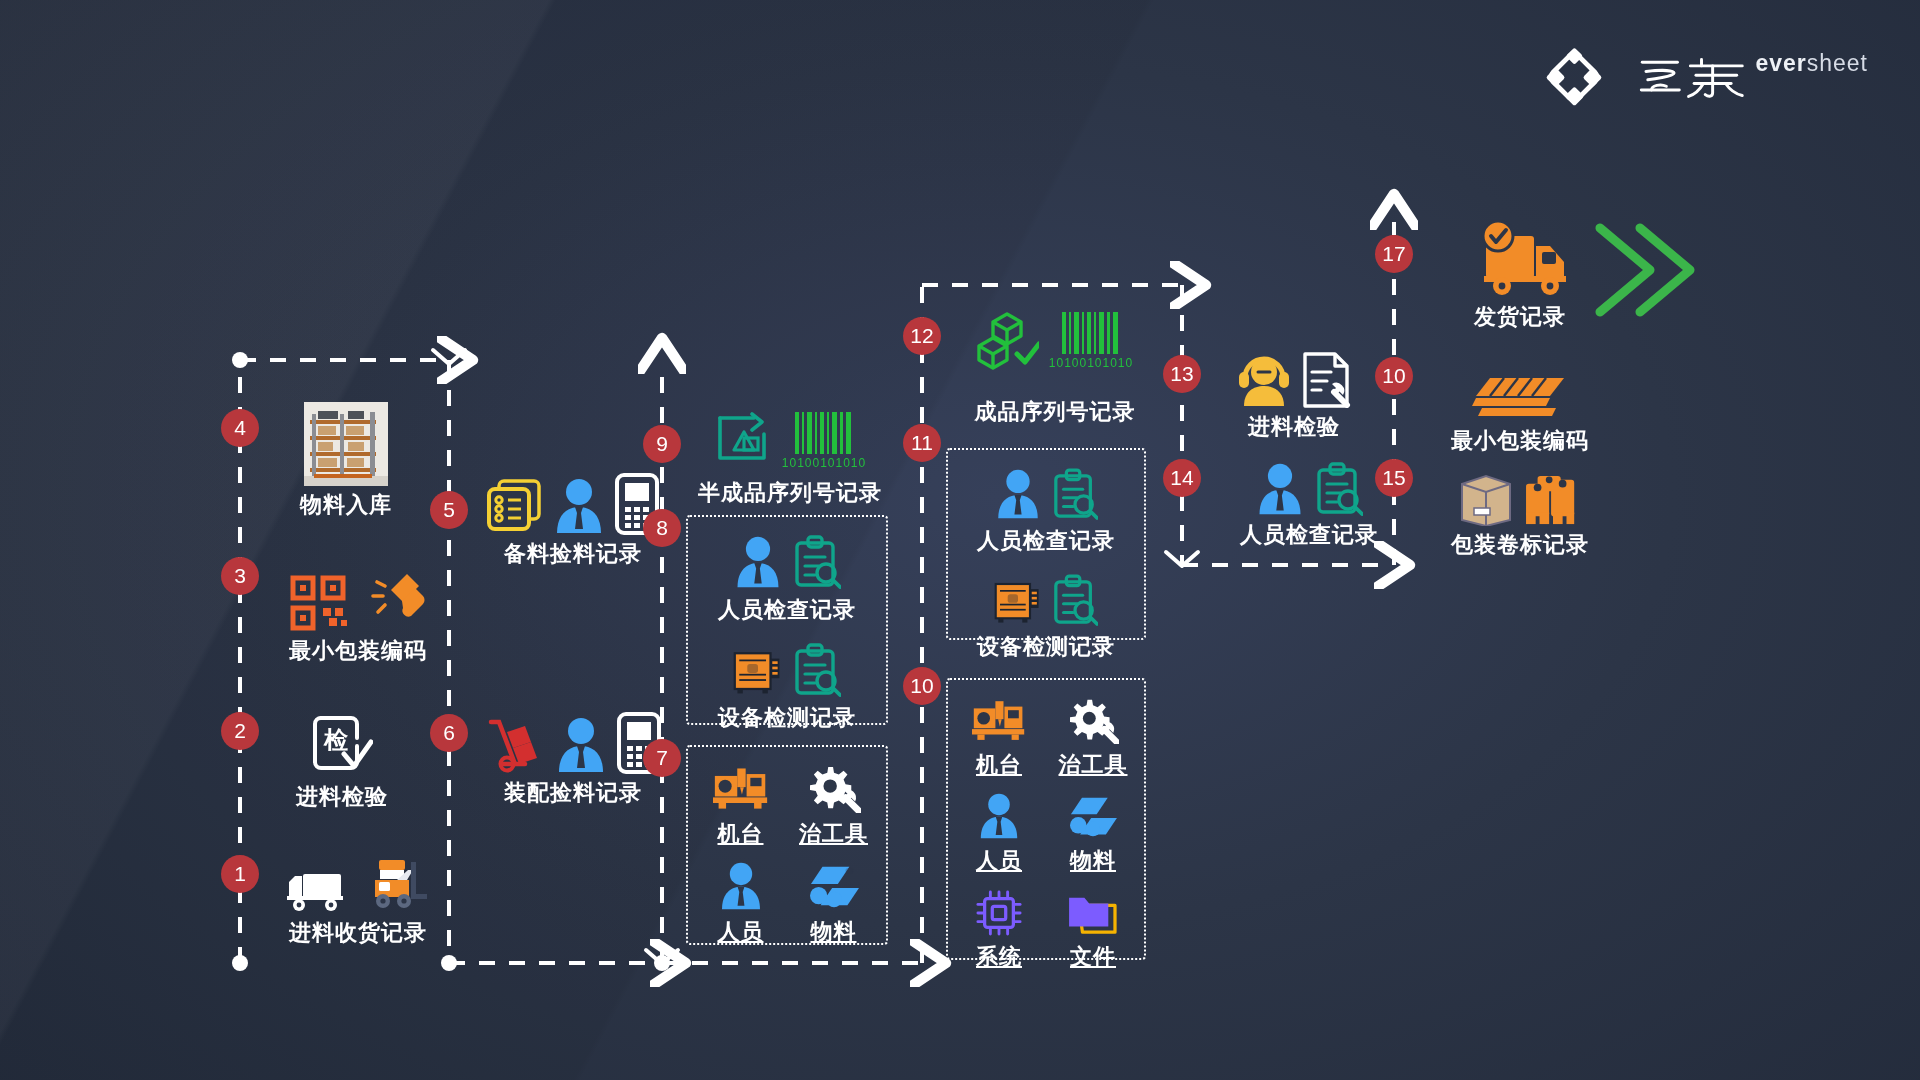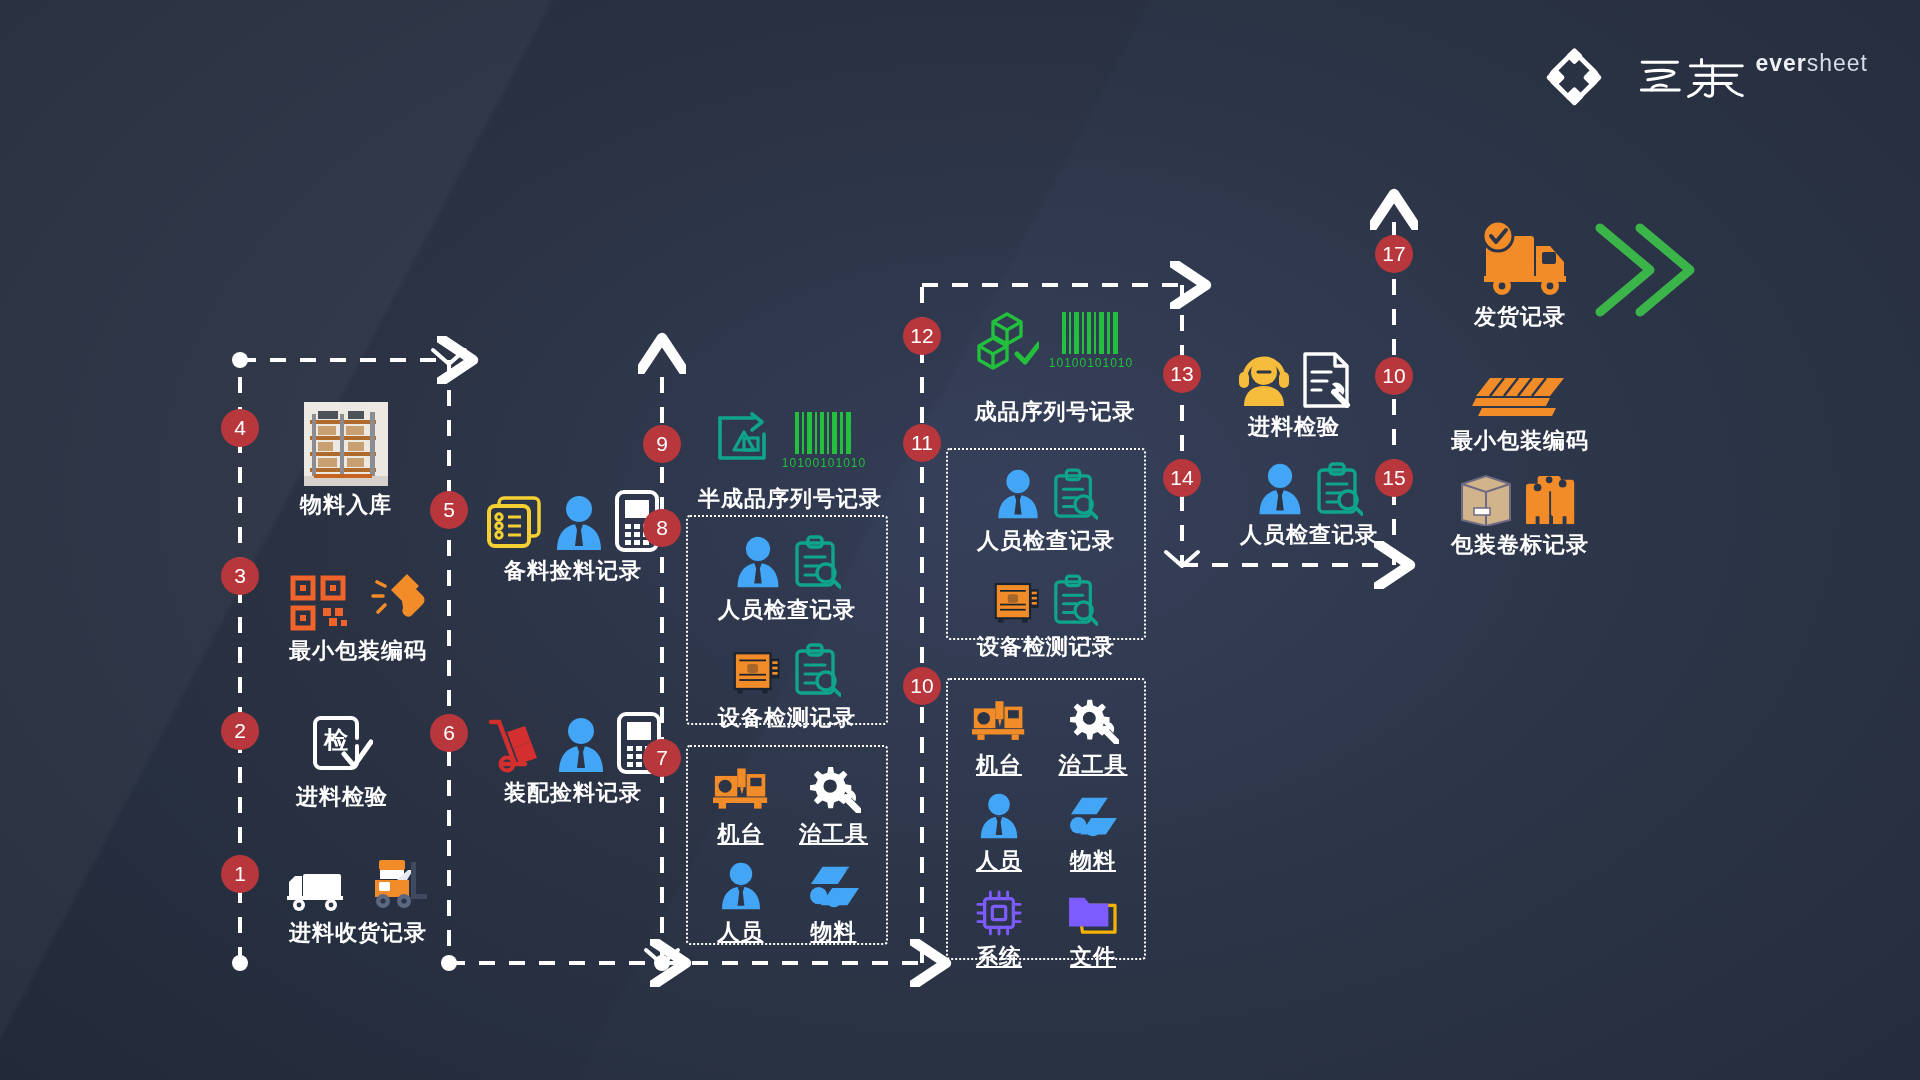--- a/index.html
+++ b/index.html
@@ -268,21 +268,21 @@
             <rect x="44" y="9" width="16" height="8"></rect>
           </g>
         <rect x="0" y="74" width="84" height="10" fill="#d6d2cb"></rect>
         <rect x="10" y="72" width="58" height="4" fill="#c4641f"></rect>
       </svg>
     </div>
     <div class="cap">物料入库</div>
   </div>
 
   <div class="badge" style="left:430px;top:491px">5</div>
-  <div class="node" style="left:468px;top:486px;width:210px">
+  <div class="node" style="left:468px;top:469px;width:210px">
     <div class="icons">
       <svg width="56" height="56" viewBox="0 0 56 56">
         <rect x="12" y="2" width="40" height="38" rx="5" fill="none" stroke="#f5d033" stroke-width="3.5"></rect>
         <rect x="2" y="10" width="40" height="40" rx="6" fill="#2c3547" stroke="#f5d033" stroke-width="4"></rect>
         <g fill="none" stroke="#f5d033" stroke-width="3">
           <circle cx="12" cy="21" r="3.2"></circle>
             <circle cx="12" cy="30" r="3.2"></circle>
             <circle cx="12" cy="39" r="3.2"></circle>
           <path d="M21 21 H34"></path>
             <path d="M21 30 H34"></path>
@@ -371,21 +371,21 @@
             <rect x="27" y="0" width="4" height="42"></rect>
               <rect x="34" y="0" width="2" height="42"></rect>
             <rect x="39" y="0" width="5" height="42"></rect>
               <rect x="47" y="0" width="3" height="42"></rect>
             <rect x="53" y="0" width="5" height="42"></rect>
           </g>
         </svg>
         <div style="font-size:12px;color:#22c03c;letter-spacing:1px;margin-top:2px">10100101010</div>
       </div>
     </div>
-    <div class="cap" style="margin-top:6px">半成品序列号记录</div>
+    <div class="cap" style="margin-top:0">半成品序列号记录</div>
   </div>
 
   <div class="badge" style="left:643px;top:509px">8</div>
   <div class="gbox" style="left:686px;top:515px;width:202px;height:210px;padding:12px 0">
     <div class="row">
       <svg width="50" height="54" viewBox="0 0 52 58">
         <circle cx="26" cy="15" r="13" fill="#42a5f5"></circle>
         <path d="M4 56 C4 38 14 30 26 30 C38 30 48 38 48 56 Z" fill="#42a5f5"></path>
         <path d="M22 30 h8 l-2 6 2 16 h-8 l2 -16z" fill="#2c3547"></path>
       </svg>

